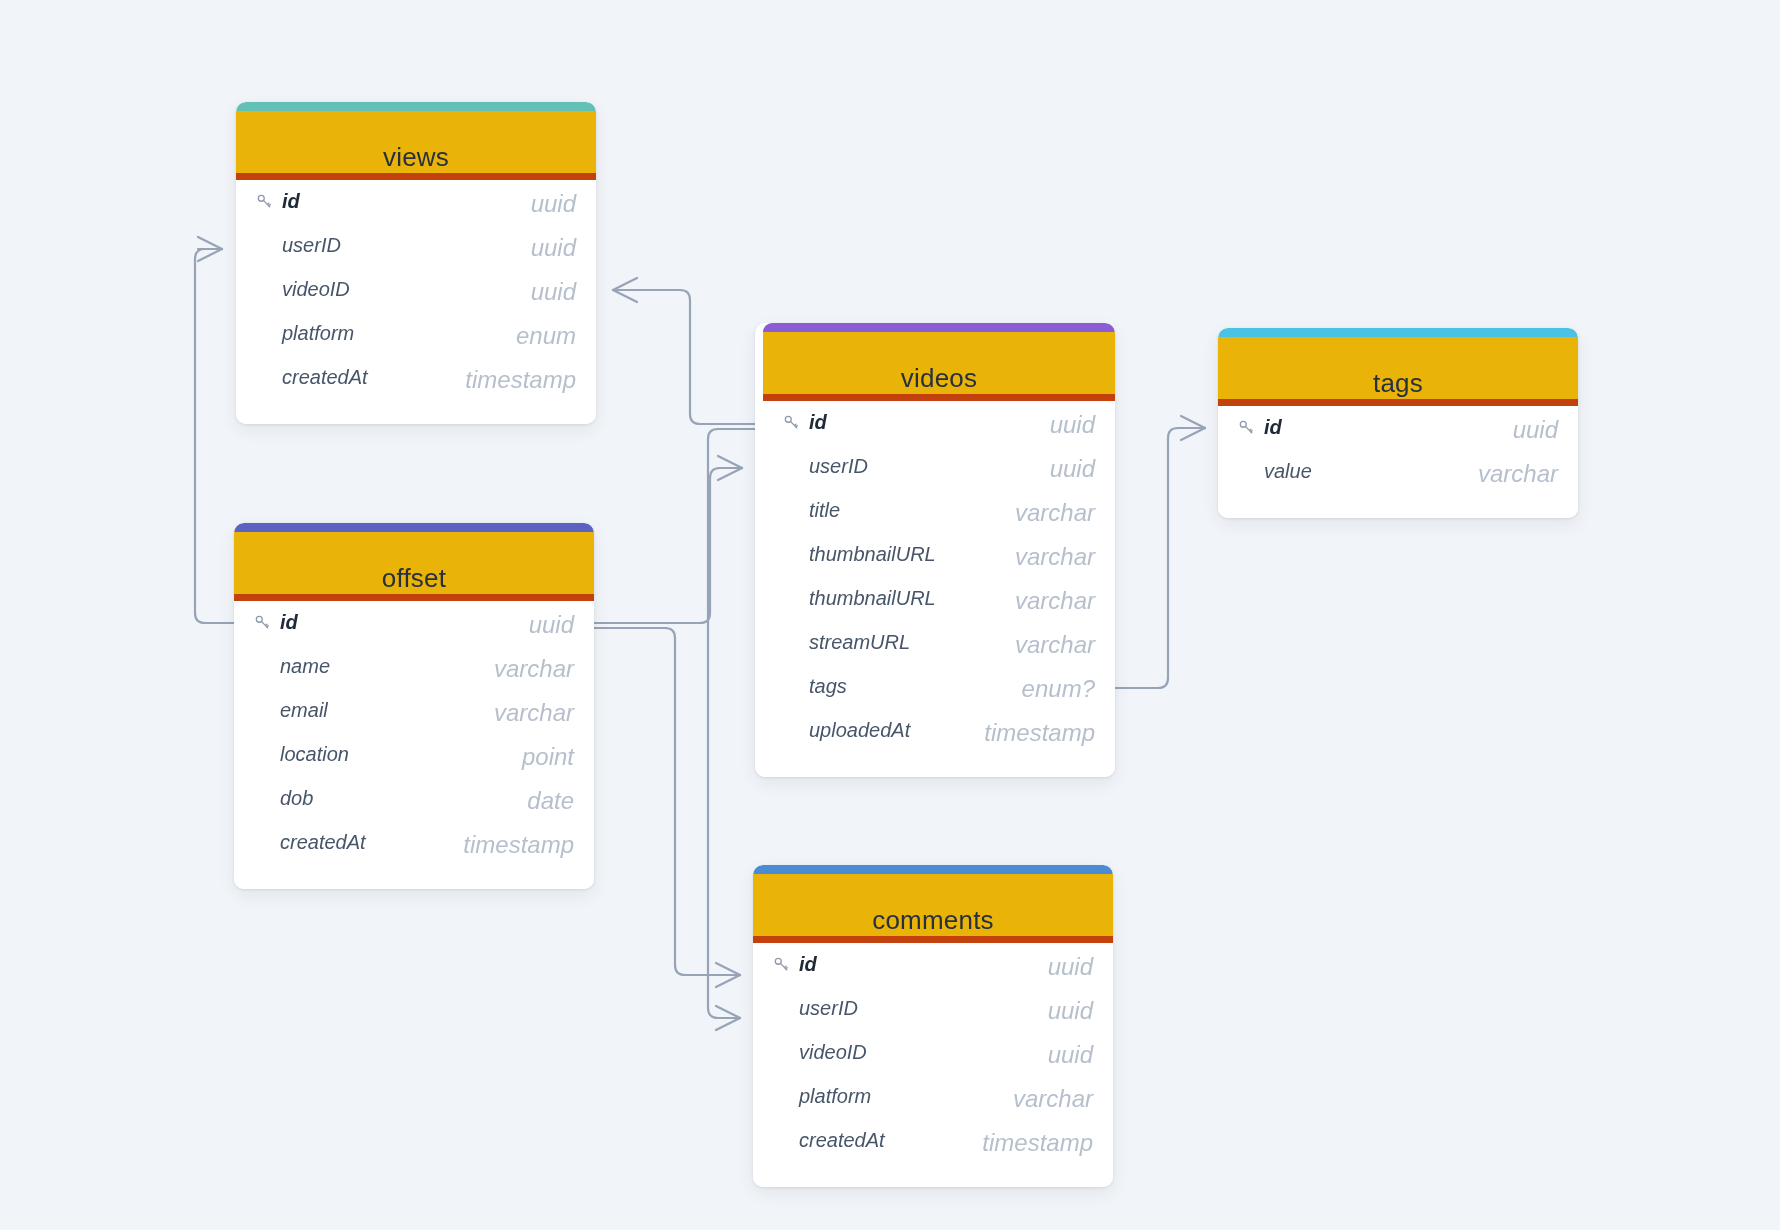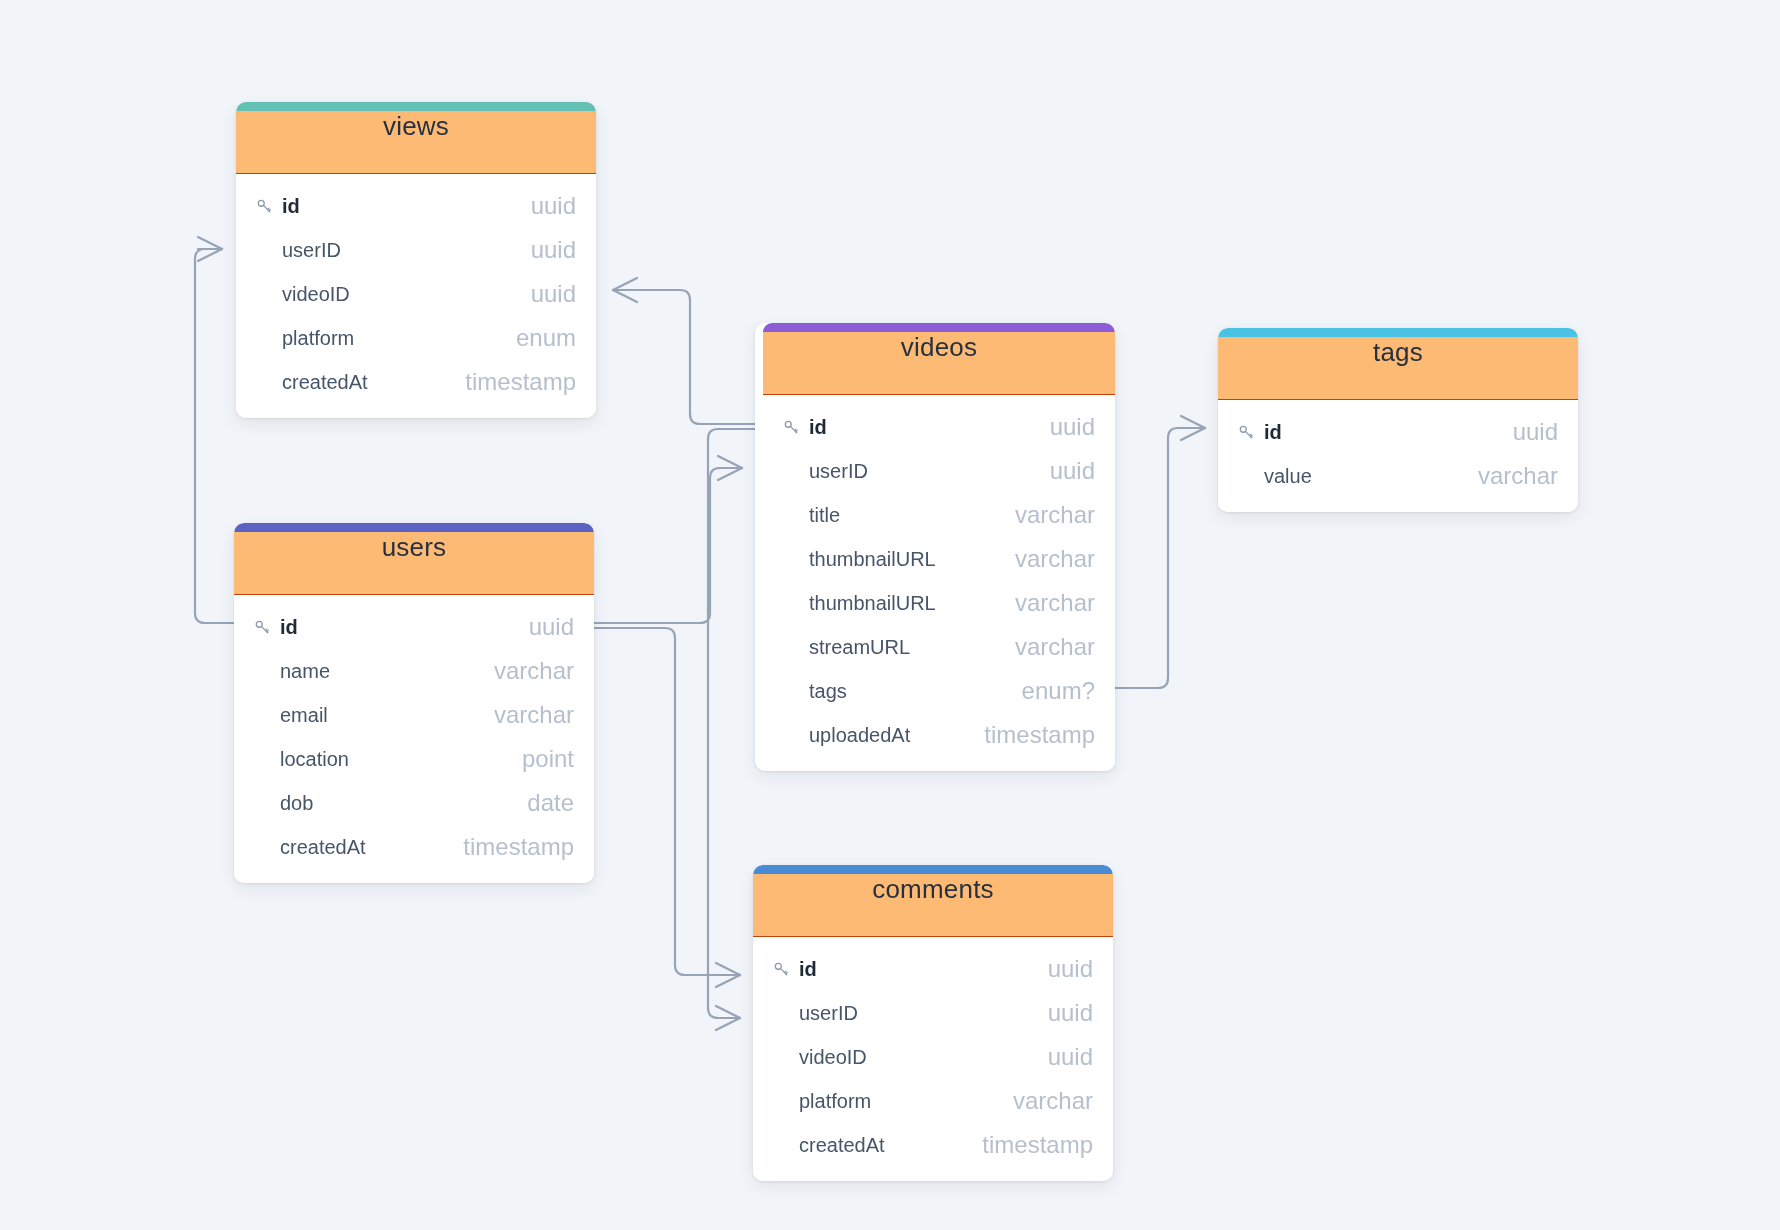--- a/index.html
+++ b/index.html
@@ -36,43 +36,44 @@
     overflow: hidden;
     box-sizing: border-box;
   }
   .accent-bar {
     height: 9px;
     width: 100%;
     border-top-left-radius: 10px;
     border-top-right-radius: 10px;
   }
   .table-title-band {
-    background: #fdba74;
-    border-bottom: 1px solid #c2410c;
+    background: #eab308;
+    border-bottom: 7px solid #c2410c;
     height: 62px;
     display: flex;
-    align-items: flex-start;
+    align-items: flex-end;
     justify-content: center;
   }
   .table-title {
     font-size: 26px;
     color: #27303f;
     font-weight: 400;
     letter-spacing: 0.2px;
   }
   .rows {
     padding: 10px 0 14px 0;
     background: #ffffff;
   }
   .row {
     display: flex;
-    align-items: center;
+    align-items: flex-start;
     height: 44px;
     padding: 0 20px 0 20px;
     box-sizing: border-box;
+    font-style: italic;
   }
   .row-left {
     display: flex;
     align-items: center;
     flex: 1 1 auto;
     min-width: 0;
   }
   .key-slot {
     width: 26px;
     flex: 0 0 26px;
@@ -200,21 +201,21 @@
             <span class="key-slot"></span>
             <span class="col-name">createdAt</span>
           </div>
           <span class="col-type">timestamp</span>
         </div>
       </div>
     </div>
     <div class="table-card" style="left: 234px; top: 523px; width: 360px;">
       <div class="accent-bar" style="background: rgb(91, 98, 196);"></div>
       <div class="table-title-band">
-        <span class="table-title">users</span>
+        <span class="table-title">offset</span>
       </div>
       <div class="rows">
         <div class="row">
           <div class="row-left">
             <span class="key-slot">
               <svg class="key-icon" width="17" height="17" viewBox="0 0 20 20" aria-hidden="true">
                 <g fill="none" stroke="#8d98a9" stroke-width="1.5" stroke-linecap="round" stroke-linejoin="round">
                   <circle cx="6.2" cy="6.2" r="3.5"></circle>
                   <path d="M8.7 8.7 L16.2 16.2"></path>
                   <path d="M13.6 13.6 L15.3 11.9"></path>

